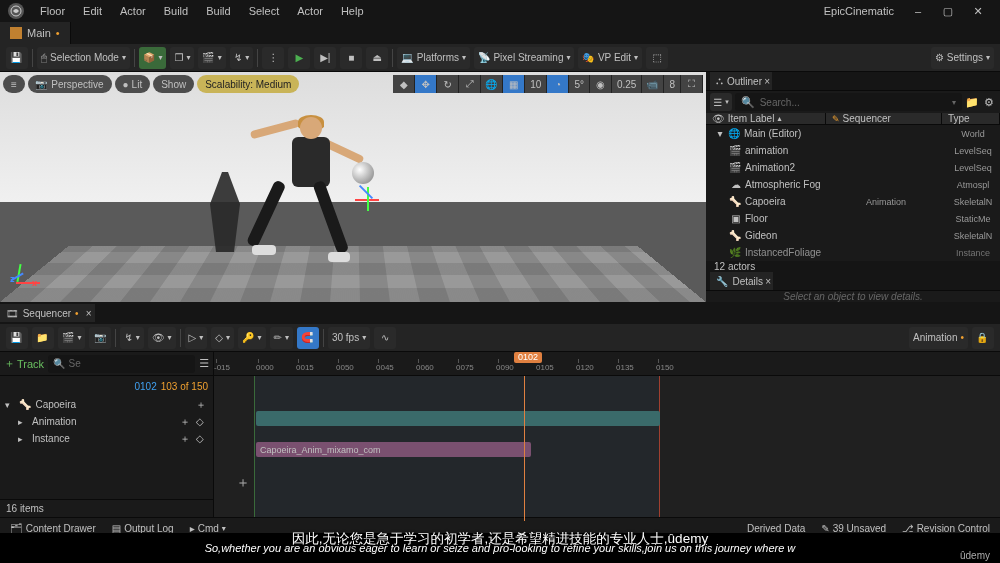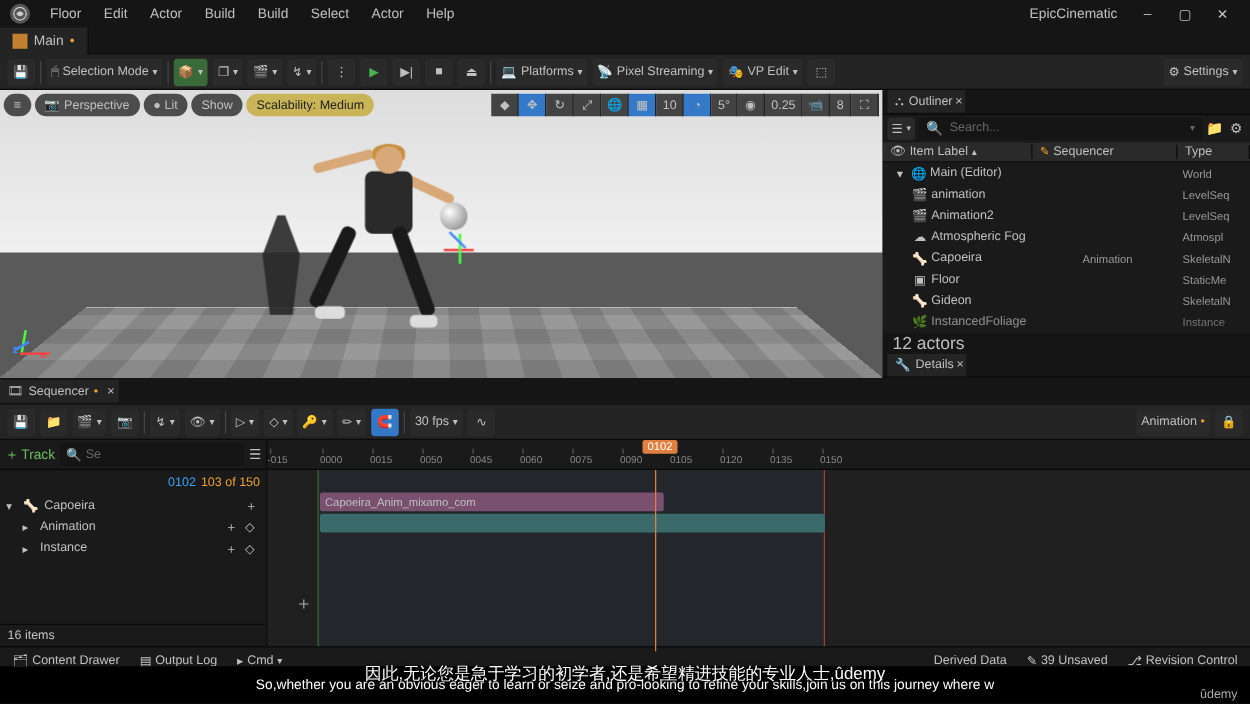--- a/index.html
+++ b/index.html
@@ -71,23 +71,23 @@
 .header-row > div { padding:0 6px; border-right:1px solid #0a0a0a; display:flex; align-items:center; gap:3px; }
 .col-label { width:120px; }
 .col-seq { flex:1; }
 .col-type { width:58px; }
 .hcaret { color:#f0a030; font-size:9px; }
 .tree { font-size:10px; }
 .tree-row { height:17px; display:flex; align-items:center; padding-left:8px; }
 .tree-row .ico { width:12px; height:12px; margin-right:3px; font-size:10px; display:flex; align-items:center; justify-content:center; }
 .tree-row .lbl { flex:1; white-space:nowrap; overflow:hidden; }
 .tree-row .seq { width:80px; font-size:9px; color:#999; }
-.tree-row .type { width:54px; font-size:9px; color:#999; overflow:hidden; }
+.tree-row .type { width:54px; font-size:9px; color:#999; overflow:hidden;text-align:center; }
 .indent1 { padding-left:24px !important; }
-.counter-row { height:18px; padding:0 8px; display:flex; align-items:center; background:#151515; font-size:14px; }
+.counter-row { height:18px; padding:0 8px; display:flex; align-items:center; background:#151515; font-size:10px; }
 
 .details-body { flex:1; display:flex; align-items:center; justify-content:center; color:#666; font-size:10px; font-style:italic; }
 
 .sequencer { height:237px; background:#1a1a1a; display:flex; flex-direction:column; }
 .seq-tabs { height:22px; background:#151515; display:flex; align-items:center; }
 .seq-tabs .stab { background:#242424; height:18px; padding:0 16px 0 6px; display:flex; align-items:center; gap:4px; font-size:10px; position:relative; }
 .seq-tabs .stab .close { position:absolute; right:3px; }
 .seq-toolbar { height:28px; background:#242424; display:flex; align-items:center; padding:0 6px; gap:4px; border-bottom:1px solid #0a0a0a; }
 .magnet { background:#3478c8 !important; color:#fff; }
 .seq-body { flex:1; display:flex; }
@@ -113,35 +113,35 @@
 .timeline-head { height:24px; display:flex; flex-direction:column; border-bottom:1px solid #0a0a0a; position:relative; }
 .playhead-box { position:absolute; left:300px; top:0; background:#e08040; color:#fff; font-size:9px; padding:0 4px; height:11px; border-radius:2px; z-index:5; }
 .playhead-line { position:absolute; left:310px; top:11px; bottom:0; width:1px; background:#e08040; z-index:4; }
 .ticks { height:24px; display:flex; position:relative; padding-top:11px; }
 .tick { position:absolute; font-size:8px; color:#888; top:11px; }
 .tick::before { content:''; position:absolute; left:2px; top:-4px; width:1px; height:4px; background:#555; }
 .track-area { flex:1; position:relative; background:#202020; }
 .range-bg { position:absolute; left:40px; top:0; width:406px; height:100%; background:rgba(50,70,90,0.2); border-left:1px solid #3a6a3a; border-right:1px solid #a04030; }
 .track-lane { height:17px; position:relative; }
 .clip { position:absolute; height:15px; top:1px; border-radius:2px; font-size:9px; display:flex; align-items:center; padding:0 4px; overflow:hidden; white-space:nowrap; }
-.clip.anim { background:#7a5070; left:42px; width:275px; }
+.clip.anim { background:#7a5070; left:42px; width:275px;margin-top:48px; }
 .clip.xform { background:#3a6a6a; left:42px; width:404px; }
 .cursor-cross { position:absolute; left:22px; top:98px; color:#aaa; font-size:14px; }
 .bottom-ruler { height:18px; border-top:1px solid #0a0a0a; position:relative; display:flex; align-items:center; }
 .br-val { position:absolute; font-size:9px; color:#888; }
 .br-val.green { color:#6ac060; }
 .br-val.orange { color:#f0a030; }
 .br-scroll { position:absolute; left:90px; width:280px; height:8px; background:#444; border-radius:4px; top:5px; }
 
 .status-bar { position:absolute; bottom:24px; left:0; right:0; height:22px; background:#1a1a1a; display:flex; align-items:center; padding:0 6px; gap:8px; font-size:10px; border-top:1px solid #0a0a0a; }
 .status-bar .sitem { display:flex; align-items:center; gap:3px; padding:0 4px; }
 .status-bar .spacer { flex:1; }
 
 .subtitle-bar { position:absolute; bottom:0; left:0; right:0; height:30px; background:#000; display:flex; flex-direction:column; align-items:center; justify-content:center; }
-.subtitle-bar .en { font-size:11px; color:#fff; }
+.subtitle-bar .en { font-size:11px; color:#fff;font-style:italic; }
 .subtitle-bar .udemy { position:absolute; right:10px; bottom:2px; font-size:10px; color:#aaa; font-weight:normal; }
 .sub-overlap { position:absolute; bottom:15px; left:0; right:0; text-align:center; font-size:13.5px; color:#fff; z-index:50; text-shadow:0 0 3px #000; }
 </style>
 </head>
 <body>
 
 <div class="menubar">
   <div class="logo">
       <svg width="12" height="12" viewBox="0 0 12 12">
         <circle cx="6" cy="6" r="5" fill="none" stroke="#ccc" stroke-width="1"></circle>
@@ -338,20 +338,21 @@
     </div>
     <div class="counter-row">12 actors</div>
 
     <div class="panel-tab">
       <div class="ptab">
           <span>🔧</span>
           <span>Details</span>
           <span class="close">×</span>
         </div>
     </div>
+    <div class="details-body">Select an object to view details.</div>
   </div>
 </div>
 
 <div class="sequencer">
   <div class="seq-tabs">
     <div class="stab">
         <span>🎞</span>
         <span>Sequencer</span>
         <span style="color:#f0a030">•</span>
         <span class="close">×</span>

